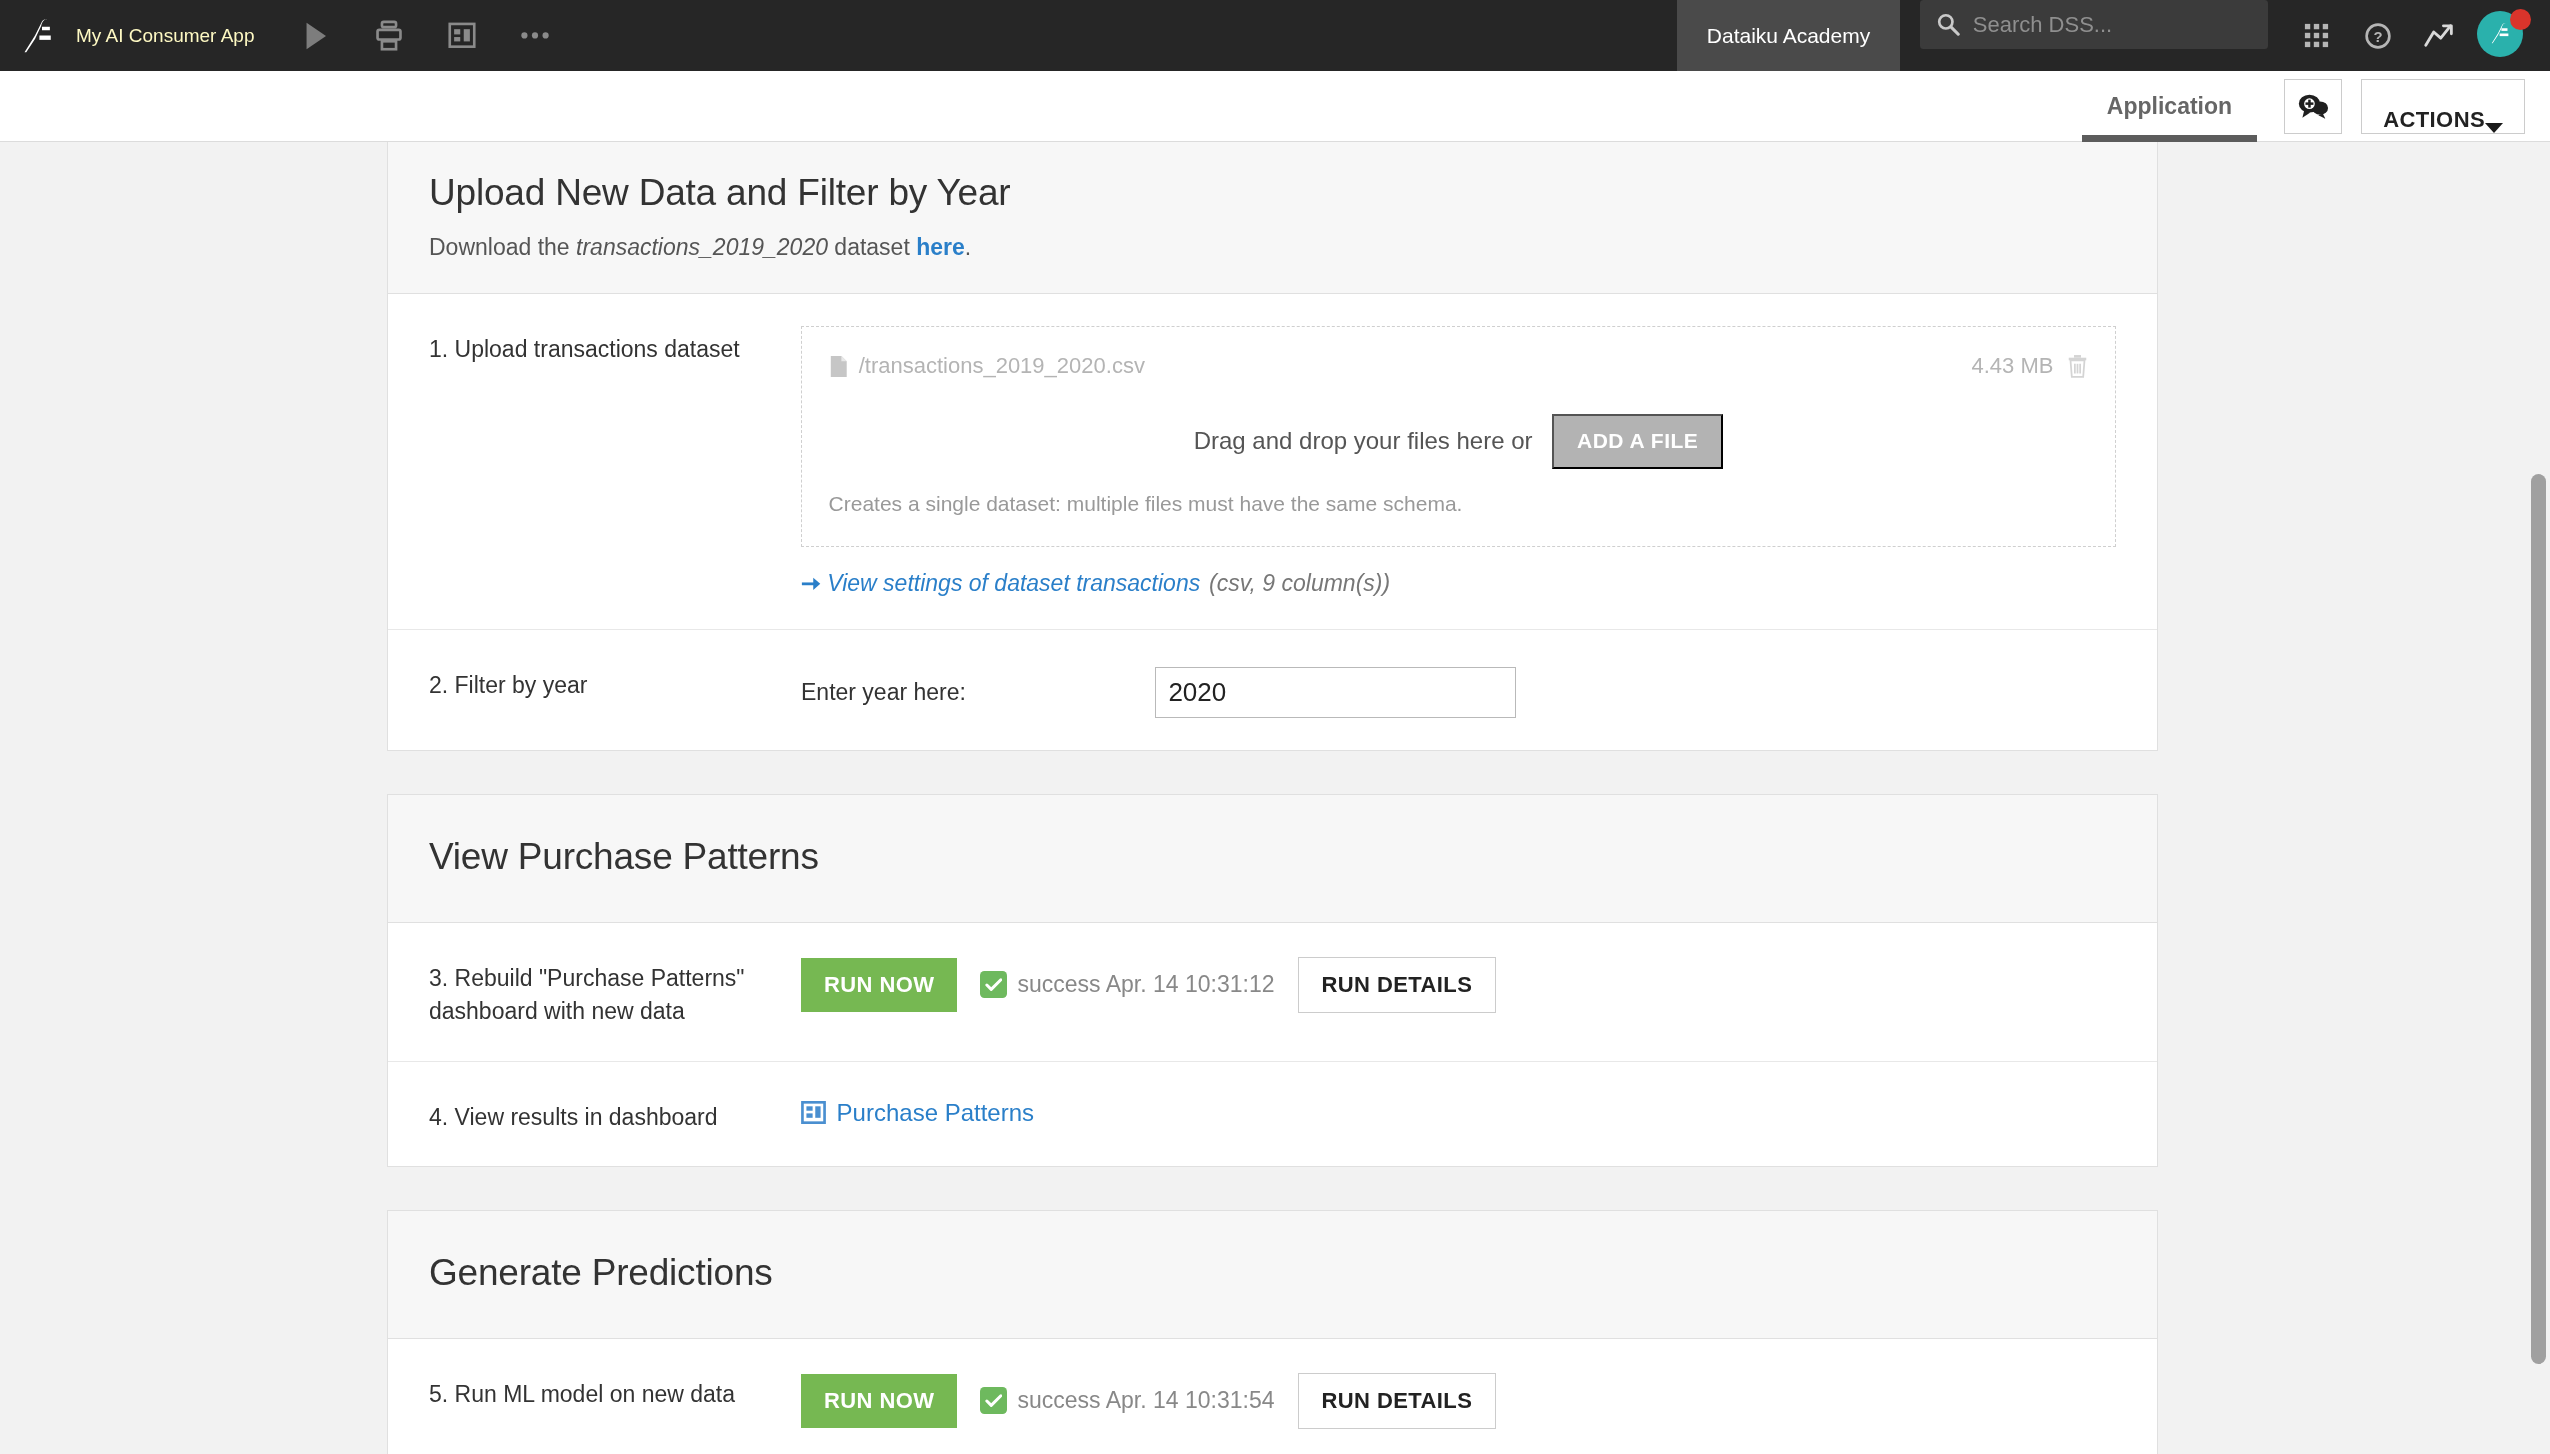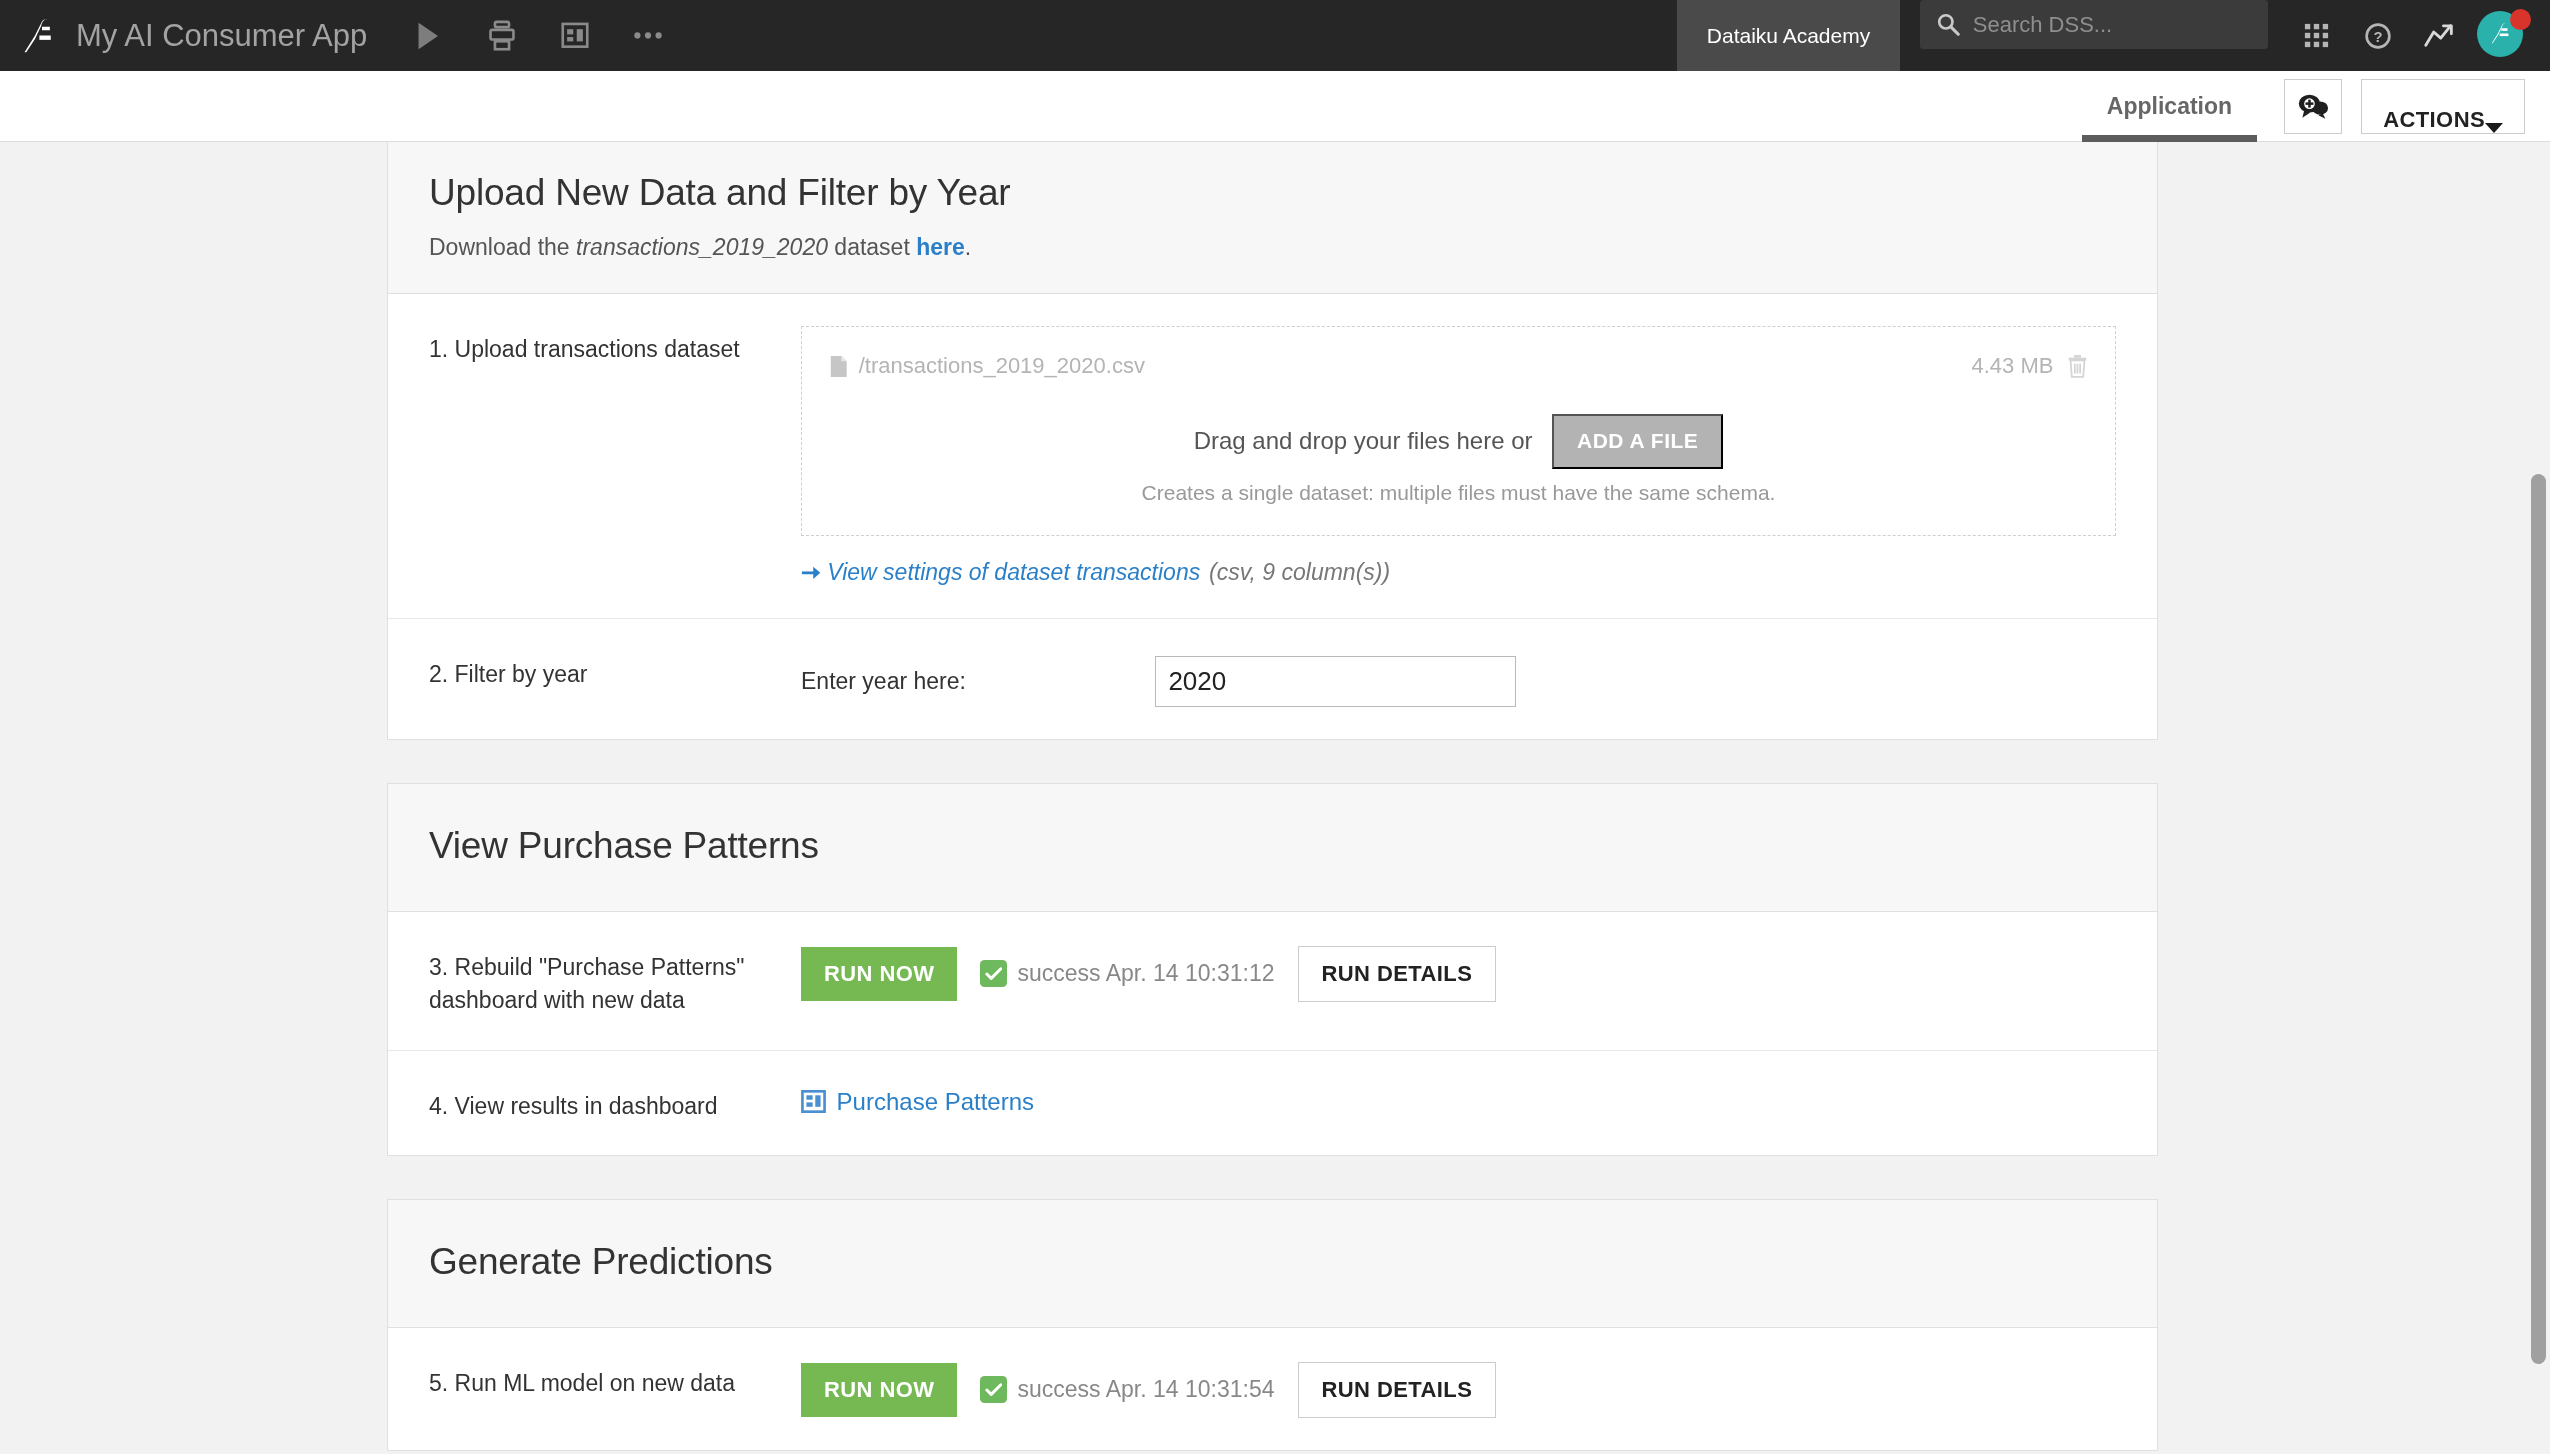--- a/index.html
+++ b/index.html
@@ -14,21 +14,21 @@
   .topbar {
     height: 71px; background: #262626;
     display: flex; align-items: stretch;
     position: relative;
   }
   .tb-logo {
     width: 76px; display: flex; align-items: center; justify-content: center;
   }
   .tb-title {
     display: flex; align-items: center;
-    color: #a3a3a3; font-size: 31px; font-weight: 400;
+    color: #fef9c3; font-size: 19px; font-weight: 400;
     padding-right: 25px; white-space: nowrap;
   }
   .tb-icons { display: flex; align-items: center; gap: 0px; }
   .tb-ibtn {
     width: 73px; height: 71px;
     display: flex; align-items: center; justify-content: center;
   }
   .tb-spacer { flex: 1; }
   .tb-academy {
     background: #4a4a4a; color: #ffffff;
@@ -150,21 +150,21 @@
     display: flex; align-items: center; justify-content: center;
     gap: 19.5px; margin-top: 35px;
   }
   .dz-main-text { font-size: 24px; color: #555555; }
   .add-file-btn {
     background: #b3b3b3; color: #ffffff;
     font-size: 21px; font-weight: bold; letter-spacing: 0.5px;
     padding: 13.3px 23px;
   }
   .dz-note {
-    text-align: center; font-size: 21px; color: #999999; margin-top: 12px;
+    text-align: left; font-size: 21px; color: #999999; margin-top: 23px;
   }
   .settings-line {
     margin-top: 23px; font-size: 23px; display: flex; align-items: center; gap: 8.9px; font-style: italic;
   }
   .settings-meta { color: #777777; }
 
   
   .year-row { display: flex; align-items: center; padding-top: 5.3px; }
   .year-label { font-size: 23px; color: #333333; width: 354px; }
   .year-input {

